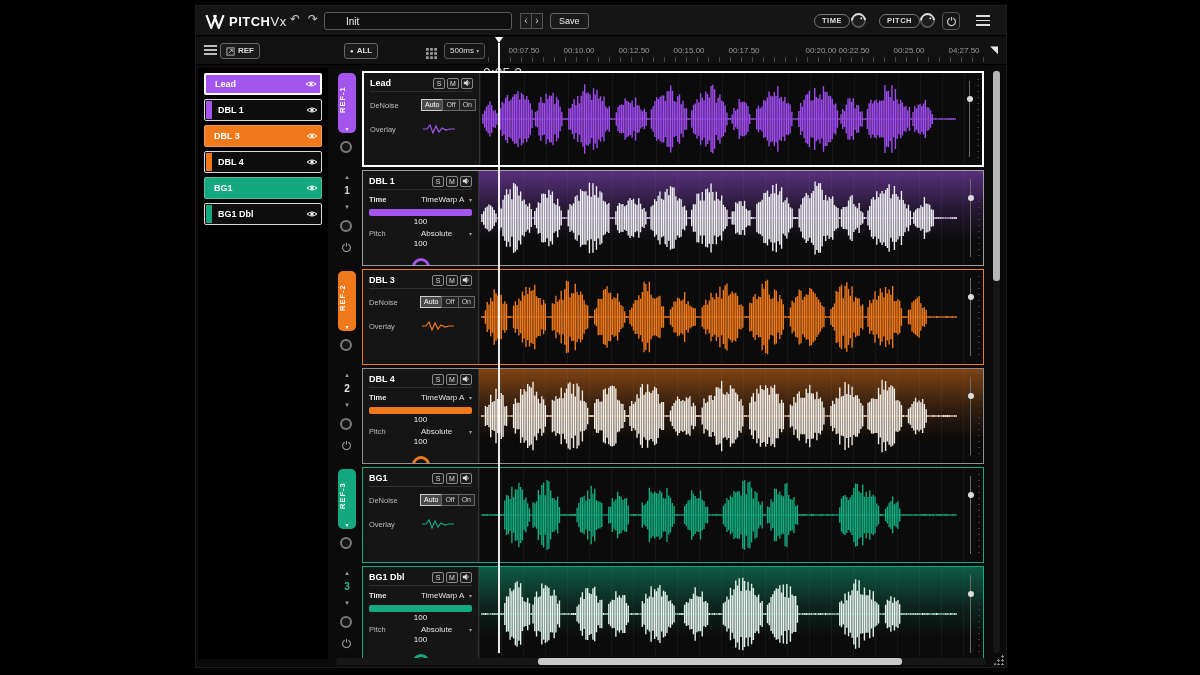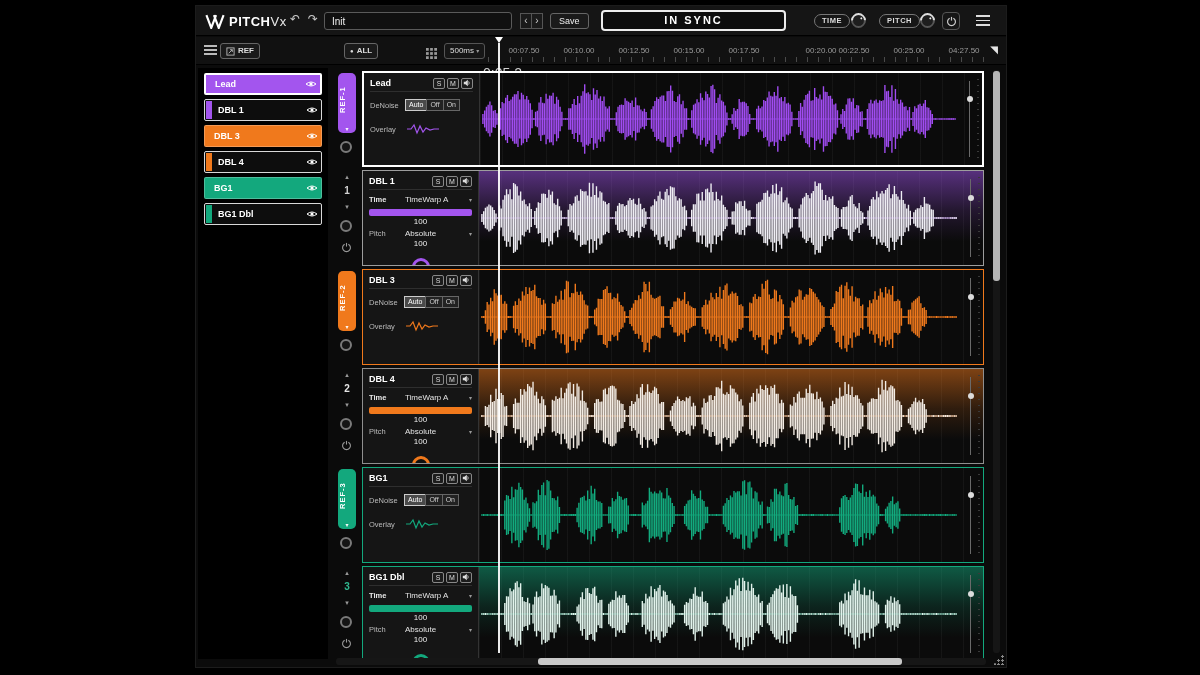--- a/index.html
+++ b/index.html
@@ -11,21 +11,21 @@
   .plugin *{box-sizing:border-box;}
 
   
   .topbar{position:absolute;left:0;top:0;right:0;height:30px;background:#151515;border-bottom:1px solid #000;}
   .logo{position:absolute;left:8px;top:8px;}
   .brand{position:absolute;left:33px;top:8px;font-size:13px;font-weight:bold;color:#fff;letter-spacing:.5px;}
   .brand .vx{font-weight:normal;color:#e8e8e8;}
   .histbtn{position:absolute;top:6px;font-size:12px;color:#c9c9c9;cursor:pointer;}
   .undo{left:94px;} .redo{left:112px;}
   .preset{position:absolute;left:128px;top:6px;width:188px;height:18px;background:#101010;
-          border:1px solid #5a5a5a;border-radius:3px;color:#eee;font-size:10px;padding:0 7px;outline:none;
+          border:1px solid #5a5a5a;border-radius:3px;color:#eee;font-size:10px;padding:0 21px;outline:none;
           font-family:"Liberation Sans",sans-serif;}
   .pair{position:absolute;left:324px;top:7px;display:flex;}
   .pair span{width:12px;height:16px;border:1px solid #555;background:#1a1a1a;color:#ccc;
              font-size:10px;line-height:14px;text-align:center;}
   .pair span+span{margin-left:-1px;}
   .savebtn{position:absolute;left:354px;top:7px;height:16px;border:1px solid #666;border-radius:3px;
            background:#1a1a1a;color:#eee;font-size:9px;line-height:14px;padding:0 8px;}
   .insync{position:absolute;left:405px;top:4px;width:185px;height:21px;border:2px solid #ececec;border-radius:4px;
           background:#0c0c0c;color:#fff;font-size:11px;font-weight:bold;letter-spacing:2px;text-align:center;line-height:17px;}
   .modpill{position:absolute;top:8px;height:14px;border:1px solid #777;border-radius:8px;background:#161616;
@@ -91,21 +91,21 @@
 
   .box{position:absolute;left:26px;right:0;top:0;bottom:0;border:1px solid var(--bc);background:#0e0e0e;display:flex;cursor:pointer;}
   .row.selected .box{border:2px solid #fff;}
   .panel{width:116px;background:#151515;border-right:1px solid #333;position:relative;padding:4px 6px;overflow:hidden;flex:none;}
   .p-head{display:flex;align-items:center;height:15px;border-bottom:1px solid #2e2e2e;padding-bottom:2px;}
   .p-name{flex:1;font-size:9px;font-weight:bold;color:#fff;white-space:nowrap;}
   .mini-btn{width:12px;height:11px;border:1px solid #888;border-radius:2px;background:#1c1c1c;color:#ddd;
             font-size:7px;line-height:9px;text-align:center;margin-left:2px;cursor:pointer;display:inline-flex;
             align-items:center;justify-content:center;}
   .p-row{display:flex;align-items:center;margin-top:7px;}
-  .p-label{font-size:7.5px;color:#bbb;width:36px;flex:none;}
+  .p-label{font-size:7.5px;color:#bbb;width:52px;flex:none;}
   .p-label.strong{color:#e8e8e8;font-weight:bold;}
   .seg{font-size:7px;line-height:10px;color:#ccc;border:1px solid #666;background:#222;padding:0 3px;margin-left:-1px;cursor:pointer;}
   .seg.sel{background:#4a4a4a;color:#fff;border-color:#ccc;}
   .overlay-row{margin-top:12px;}
   .dd{flex:1;display:flex;align-items:center;justify-content:space-between;font-size:8px;color:#e3e3e3;cursor:pointer;}
   .dd .caret{color:#999;font-size:6px;margin-left:2px;}
   .amount-bar{height:7px;border-radius:2px;background:var(--tc);margin-top:5px;cursor:pointer;}
   .amount-val{font-size:8px;color:#eee;text-align:center;margin-top:1px;}
   .knob-half{position:absolute;bottom:-11px;left:50%;transform:translateX(-50%);width:18px;height:18px;
              border-radius:50%;border:3px solid var(--tc);background:#101010;cursor:pointer;}
@@ -147,21 +147,20 @@
     </span>
     <span class="brand"><b>PITCH</b><span class="vx">Vx</span></span>
     <span class="histbtn undo">↶</span>
     <span class="histbtn redo">↷</span>
     <input class="preset" value="Init" style="">
     <span class="pair">
       <span>‹</span>
       <span>›</span>
     </span>
     <span class="savebtn">Save</span>
-    <span class="insync">IN SYNC</span>
     <span class="modpill timepill">TIME</span>
     <span class="knob timeknob"></span>
     <span class="modpill pitchpill">PITCH</span>
     <span class="knob pitchknob"></span>
     <span class="pwrbtn">
       <svg width="11" height="11" viewBox="0 0 12 12">
           <path d="M4 2.4 A4.3 4.3 0 1 0 8 2.4" fill="none" stroke="#ccc" stroke-width="1.3"></path>
           <line x1="6" y1="1" x2="6" y2="5" stroke="#ccc" stroke-width="1.3"></line>
         </svg>
     </span>

